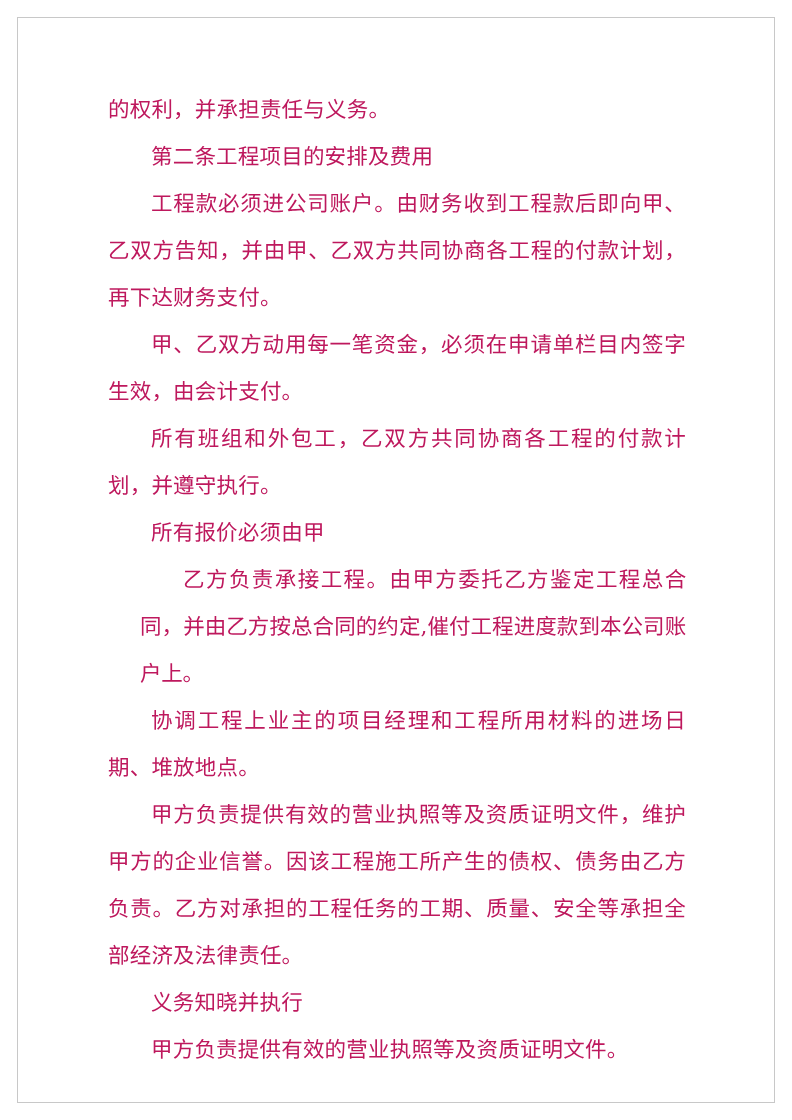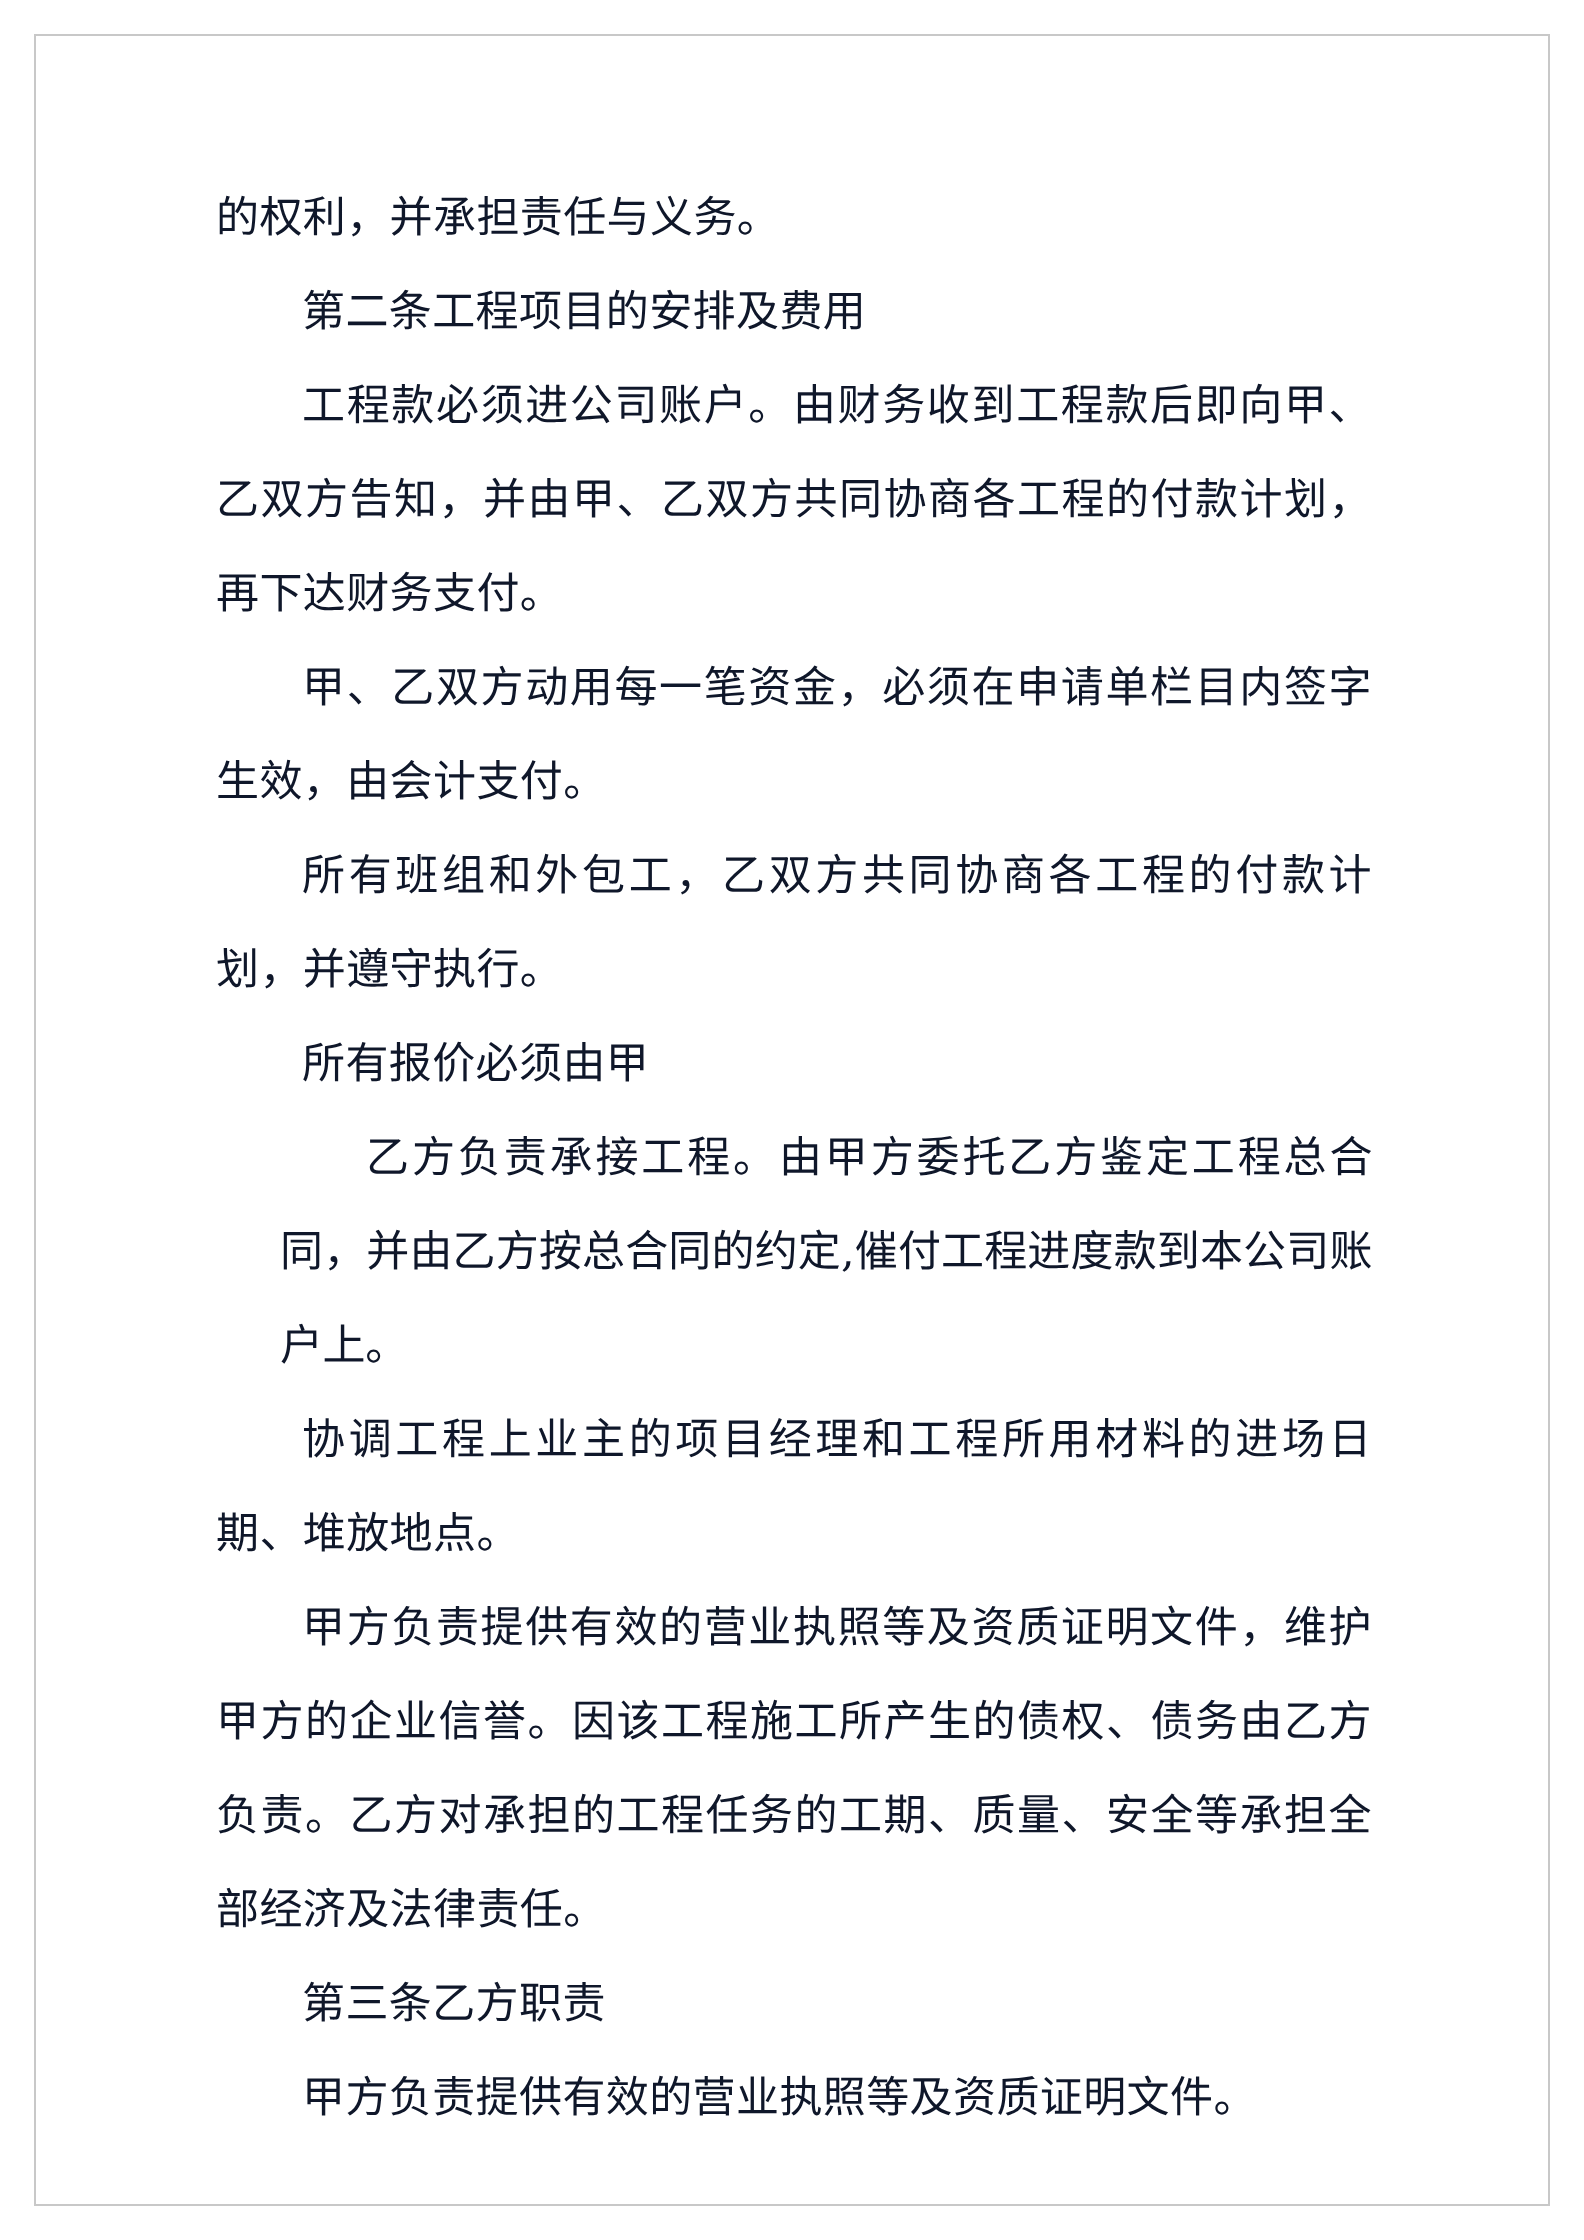--- a/index.html
+++ b/index.html
@@ -33,21 +33,21 @@
   .content {
     position: absolute;
     left: 108px;
     top: 86px;
     width: 578px;
   }
   p.para {
     margin: 0 0 0 0;
     font-size: 21.5px;
     line-height: 47px;
-    color: #0f172a;
+    color: #be185d;
     text-align: justify;
     text-justify: inter-ideograph;
     letter-spacing: 0.2px;
     font-family: "DejaVu Serif", "Liberation Serif", serif;
   }
   p.indent {
     text-indent: 2em;
   }
   p.tight {
     letter-spacing: -0.2px;
@@ -63,16 +63,16 @@
   <div class="content">
     <p class="para">的权利，并承担责任与义务。</p>
     <p class="para indent">第二条工程项目的安排及费用</p>
     <p class="para indent">工程款必须进公司账户。由财务收到工程款后即向甲、乙双方告知，并由甲、乙双方共同协商各工程的付款计划，再下达财务支付。</p>
     <p class="para indent">甲、乙双方动用每一笔资金，必须在申请单栏目内签字生效，由会计支付。</p>
     <p class="para indent">所有班组和外包工，乙双方共同协商各工程的付款计划，并遵守执行。</p>
     <p class="para indent">所有报价必须由甲</p>
     <p class="para indent tight">乙方负责承接工程。由甲方委托乙方鉴定工程总合同，并由乙方按总合同的约定,催付工程进度款到本公司账户上。</p>
     <p class="para indent">协调工程上业主的项目经理和工程所用材料的进场日期、堆放地点。</p>
     <p class="para indent">甲方负责提供有效的营业执照等及资质证明文件，维护甲方的企业信誉。因该工程施工所产生的债权、债务由乙方负责。乙方对承担的工程任务的工期、质量、安全等承担全部经济及法律责任。</p>
-    <p class="para indent">第三条乙方职责</p>
+    <p class="para indent">义务知晓并执行</p>
     <p class="para indent">甲方负责提供有效的营业执照等及资质证明文件。</p>
   </div>
 </div>
 
 </body></html>

